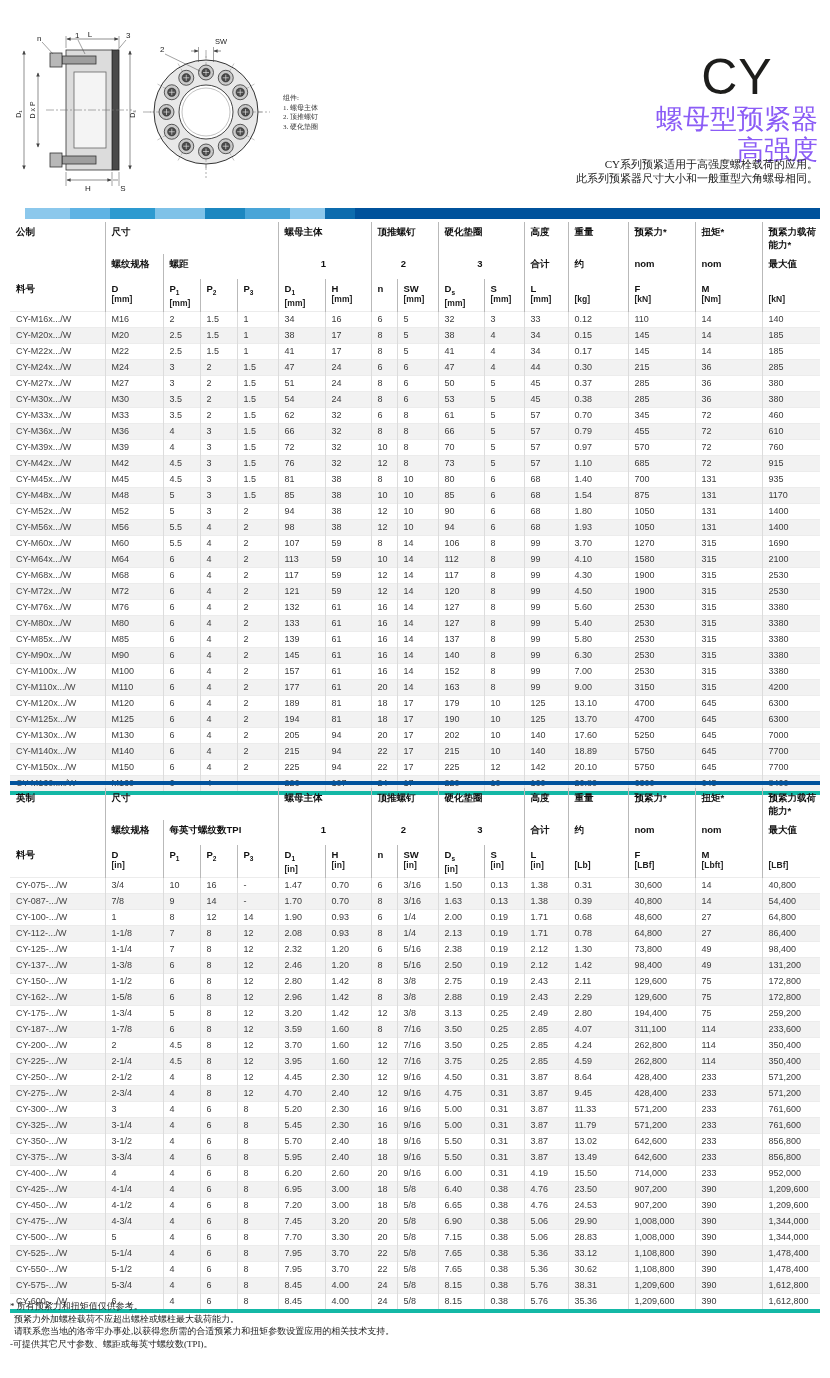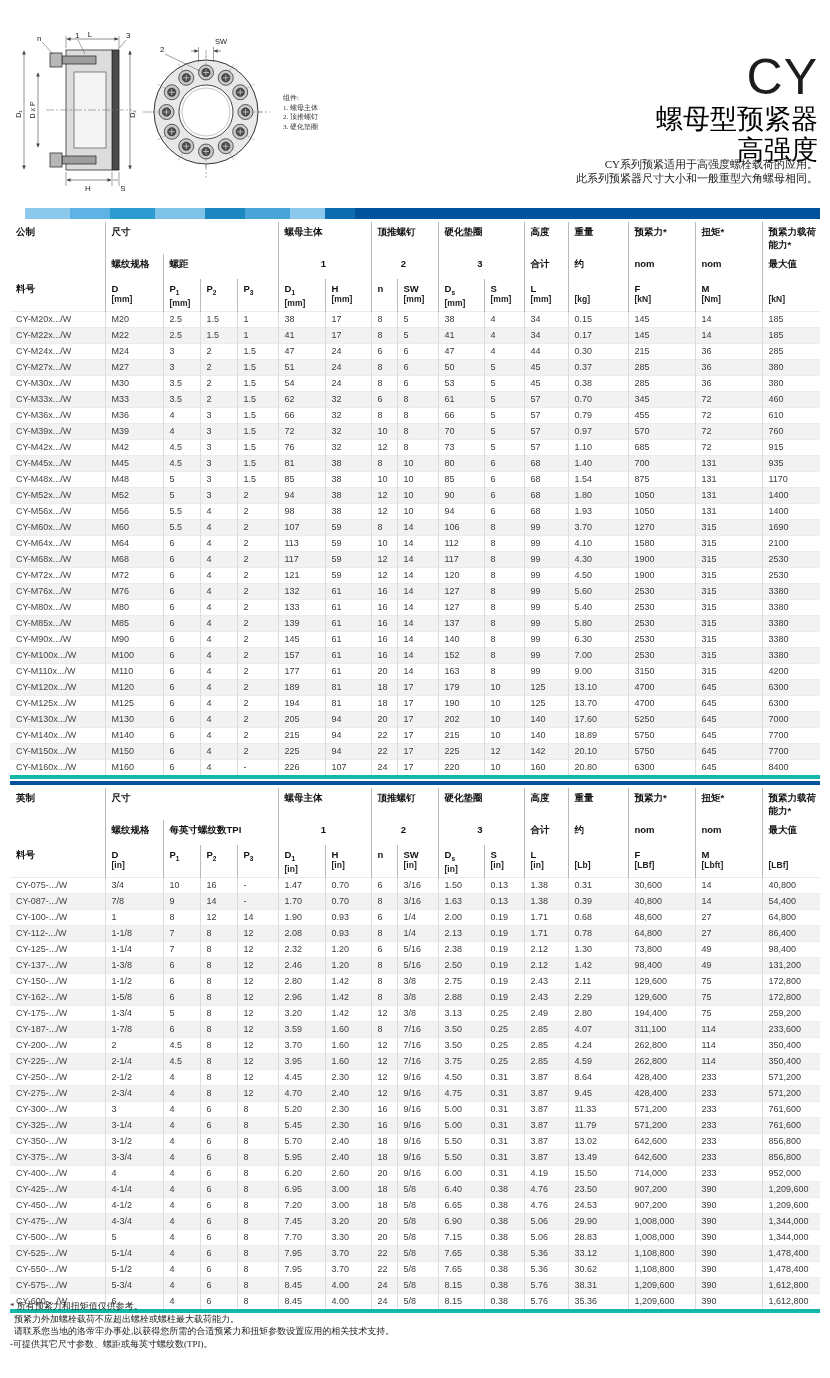--- a/index.html
+++ b/index.html
@@ -1,22 +1,22 @@
 <!DOCTYPE html>
 <html style="--brand: #00529C;"><head>
 <meta charset="utf-8">
 <style>
   html,body{margin:0;padding:0;background:#fff;}
   .page{position:relative;width:830px;height:1378px;background:#fff;overflow:hidden;
         font-family:"Liberation Sans",sans-serif;color:#1d1d1b;}
 
   
   .hdr-title{position:absolute;top:50px;right:12px;text-align:right;}
-  .t-cy{font-size:50px;line-height:54px;font-weight:300;letter-spacing:1px;color:#1d1d1b;}
-  .t-sub{font-size:27px;line-height:31px;font-weight:300;color:#000000;}
+  .t-cy{font-size:50px;line-height:54px;font-weight:300;letter-spacing:1px;color:#1d1d1b;text-align:center;}
+  .t-sub{font-size:27px;line-height:31px;font-weight:300;color:#8b5cf6;}
   .t-desc{position:absolute;top:157px;right:12px;text-align:right;
           font-family:"Liberation Serif",serif;font-size:11px;line-height:14px;color:#1a1a1a;}
 
   
   .draw{position:absolute;left:8px;top:28px;}
   .legend{position:absolute;left:283px;top:94px;font-size:7px;line-height:9.5px;color:#333;
           font-family:Liberation Serif, serif;}
 
   
   .bar-mosaic{position:absolute;left:10px;top:208px;width:810px;height:11px;
@@ -329,20 +329,38 @@
             <div class="unit">[Nm]</div>
           </th>
           <th>
             <div class="sym">&nbsp;</div>
             <div class="unit">[kN]</div>
           </th>
         </tr>
     </thead>
     <tbody>
         <tr>
+          <td>CY-M16x.../W</td>
+          <td>M16</td>
+          <td>2</td>
+          <td>1.5</td>
+          <td>1</td>
+          <td>34</td>
+          <td>16</td>
+          <td>6</td>
+          <td>5</td>
+          <td>32</td>
+          <td>3</td>
+          <td>33</td>
+          <td>0.12</td>
+          <td>110</td>
+          <td>14</td>
+          <td>140</td>
+        </tr>
+        <tr>
           <td>CY-M20x.../W</td>
           <td>M20</td>
           <td>2.5</td>
           <td>1.5</td>
           <td>1</td>
           <td>38</td>
           <td>17</td>
           <td>8</td>
           <td>5</td>
           <td>38</td>

